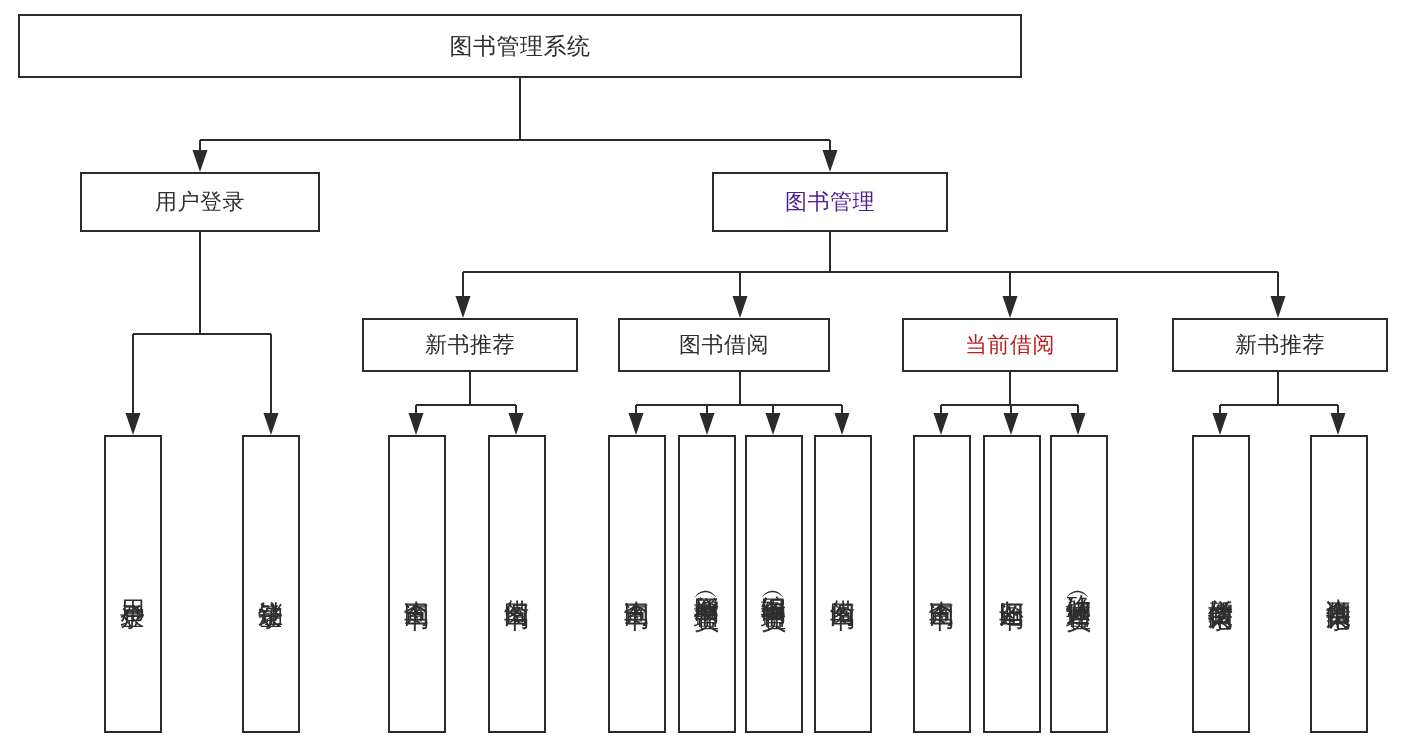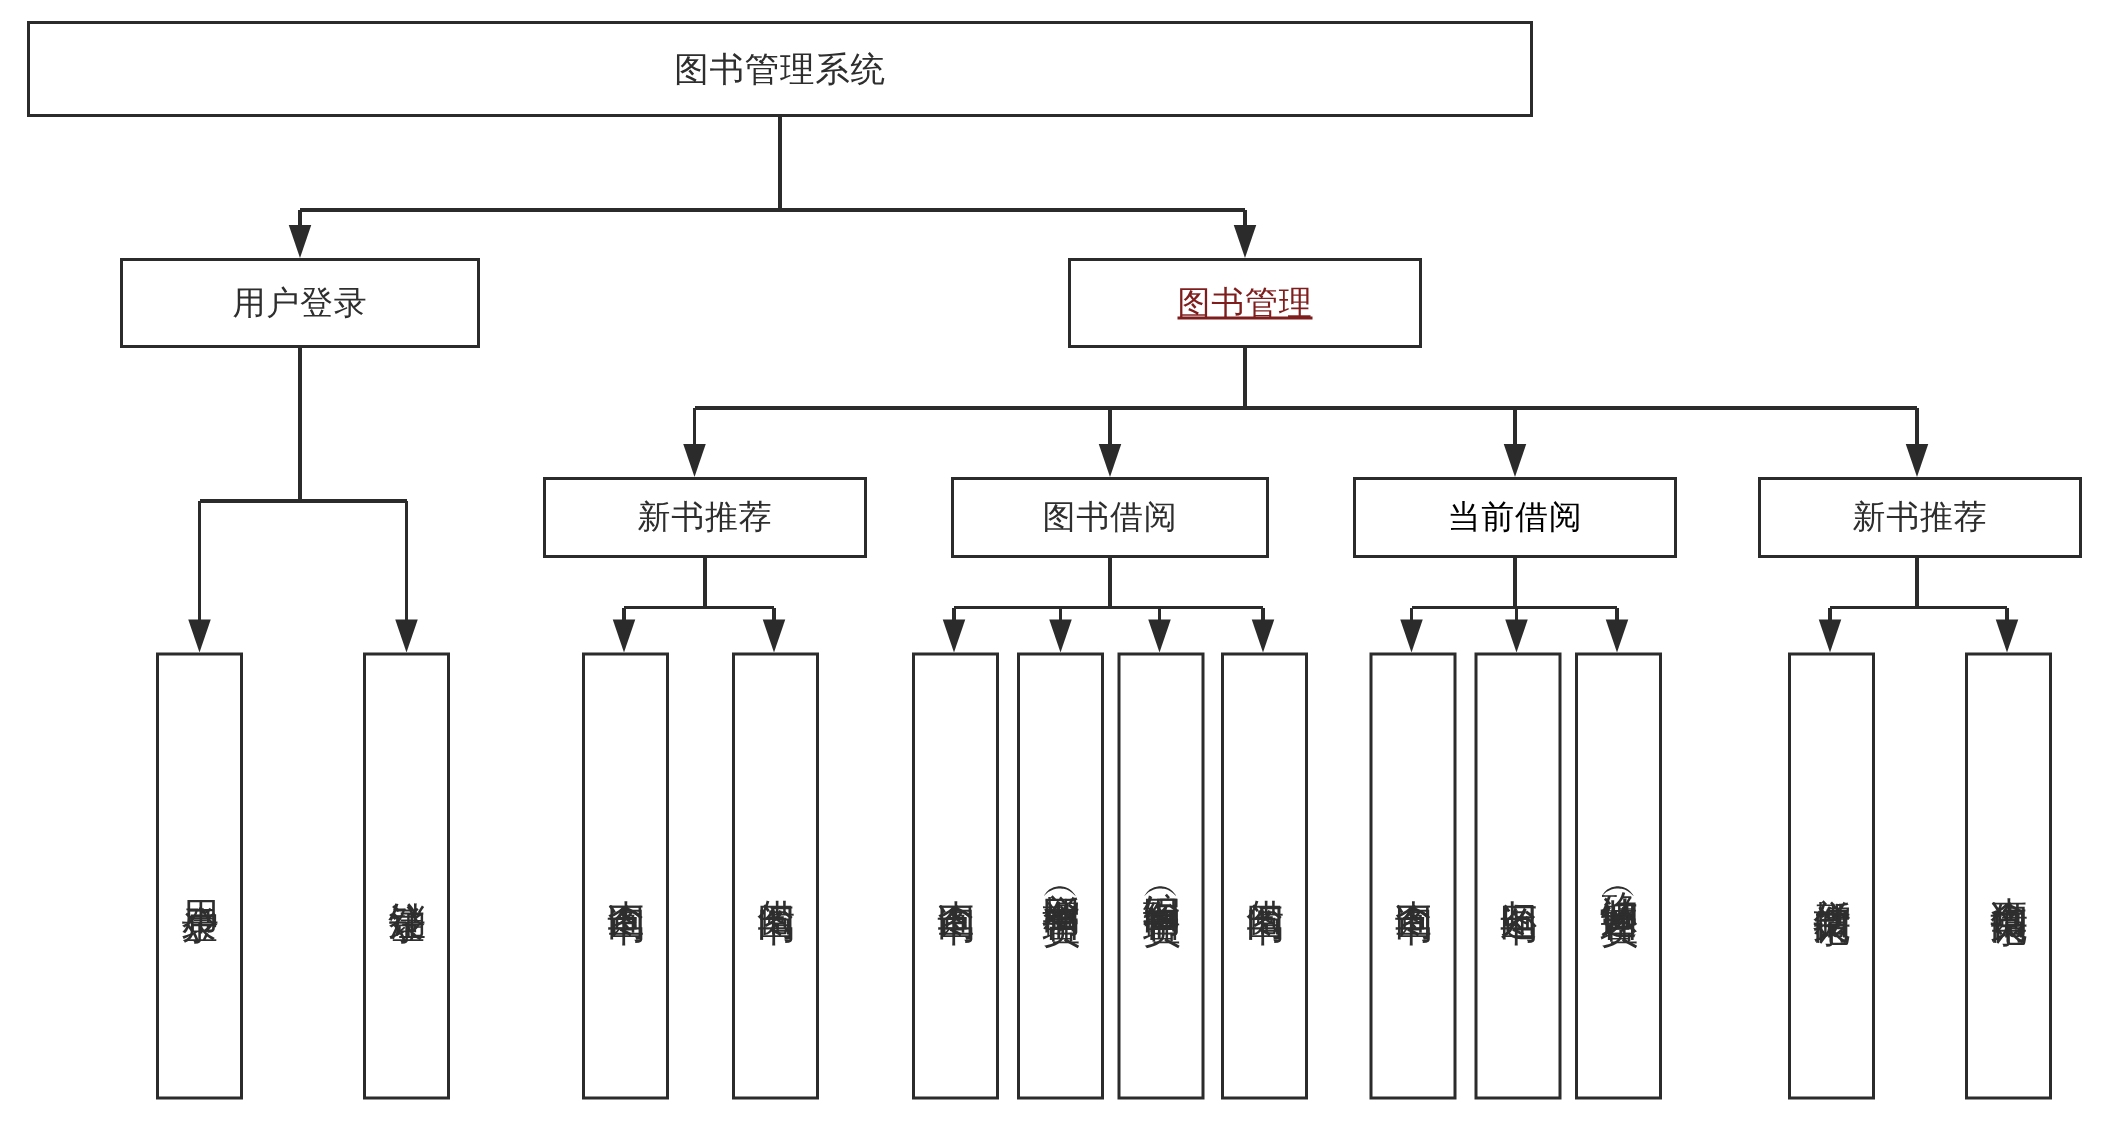--- a/index.html
+++ b/index.html
@@ -128,30 +128,30 @@
       <polygon points="1330.5,413 1345.5,413 1338,435" fill="#2b2b2b"></polygon>
     </svg>
   <div id="nodes">
       <div class="node horizontal root" style="left: 18px; top: 14px; width: 1004px; height: 64px; border-color: rgb(43, 43, 43); background: rgb(255, 255, 255);">
         <span class="node-label" style="color: rgb(46, 46, 46);">图书管理系统</span>
       </div>
       <div class="node horizontal" style="left: 80px; top: 172px; width: 240px; height: 60px; border-color: rgb(43, 43, 43); background: rgb(255, 255, 255);">
         <span class="node-label" style="color: rgb(46, 46, 46);">用户登录</span>
       </div>
       <div class="node horizontal" style="left: 712px; top: 172px; width: 236px; height: 60px; border-color: rgb(43, 43, 43); background: rgb(255, 255, 255);">
-        <span class="node-label" style="color: #7f1d1d; text-decoration: underline;">图书管理</span>
+        <span class="node-label" style="color: #4c1d95;">图书管理</span>
       </div>
       <div class="node horizontal" style="left: 362px; top: 318px; width: 216px; height: 54px; border-color: rgb(43, 43, 43); background: rgb(255, 255, 255);">
         <span class="node-label" style="color: rgb(46, 46, 46);">新书推荐</span>
       </div>
-      <div class="node horizontal" style="left: 634px; top: 318px; width: 212px; height: 54px; border-color: rgb(43, 43, 43); background: rgb(255, 255, 255);">
+      <div class="node horizontal" style="left: 618px; top: 318px; width: 212px; height: 54px; border-color: rgb(43, 43, 43); background: rgb(255, 255, 255);">
         <span class="node-label" style="color: rgb(46, 46, 46);">图书借阅</span>
       </div>
       <div class="node horizontal" style="left: 902px; top: 318px; width: 216px; height: 54px; border-color: rgb(43, 43, 43); background: rgb(255, 255, 255);">
-        <span class="node-label" style="color: #000000;">当前借阅</span>
+        <span class="node-label" style="color: #b91c1c;">当前借阅</span>
       </div>
       <div class="node horizontal" style="left: 1172px; top: 318px; width: 216px; height: 54px; border-color: rgb(43, 43, 43); background: rgb(255, 255, 255);">
         <span class="node-label" style="color: rgb(46, 46, 46);">新书推荐</span>
       </div>
       <div class="node leaf" style="left: 104px; top: 435px; width: 58px; height: 298px; border-color: rgb(43, 43, 43); background: rgb(255, 255, 255);">
         <span class="node-label" style="color: rgb(46, 46, 46);">用户登录</span>
       </div>
       <div class="node leaf" style="left: 242px; top: 435px; width: 58px; height: 298px; border-color: rgb(43, 43, 43); background: rgb(255, 255, 255);">
         <span class="node-label" style="color: rgb(46, 46, 46);">注销登录</span>
       </div>

